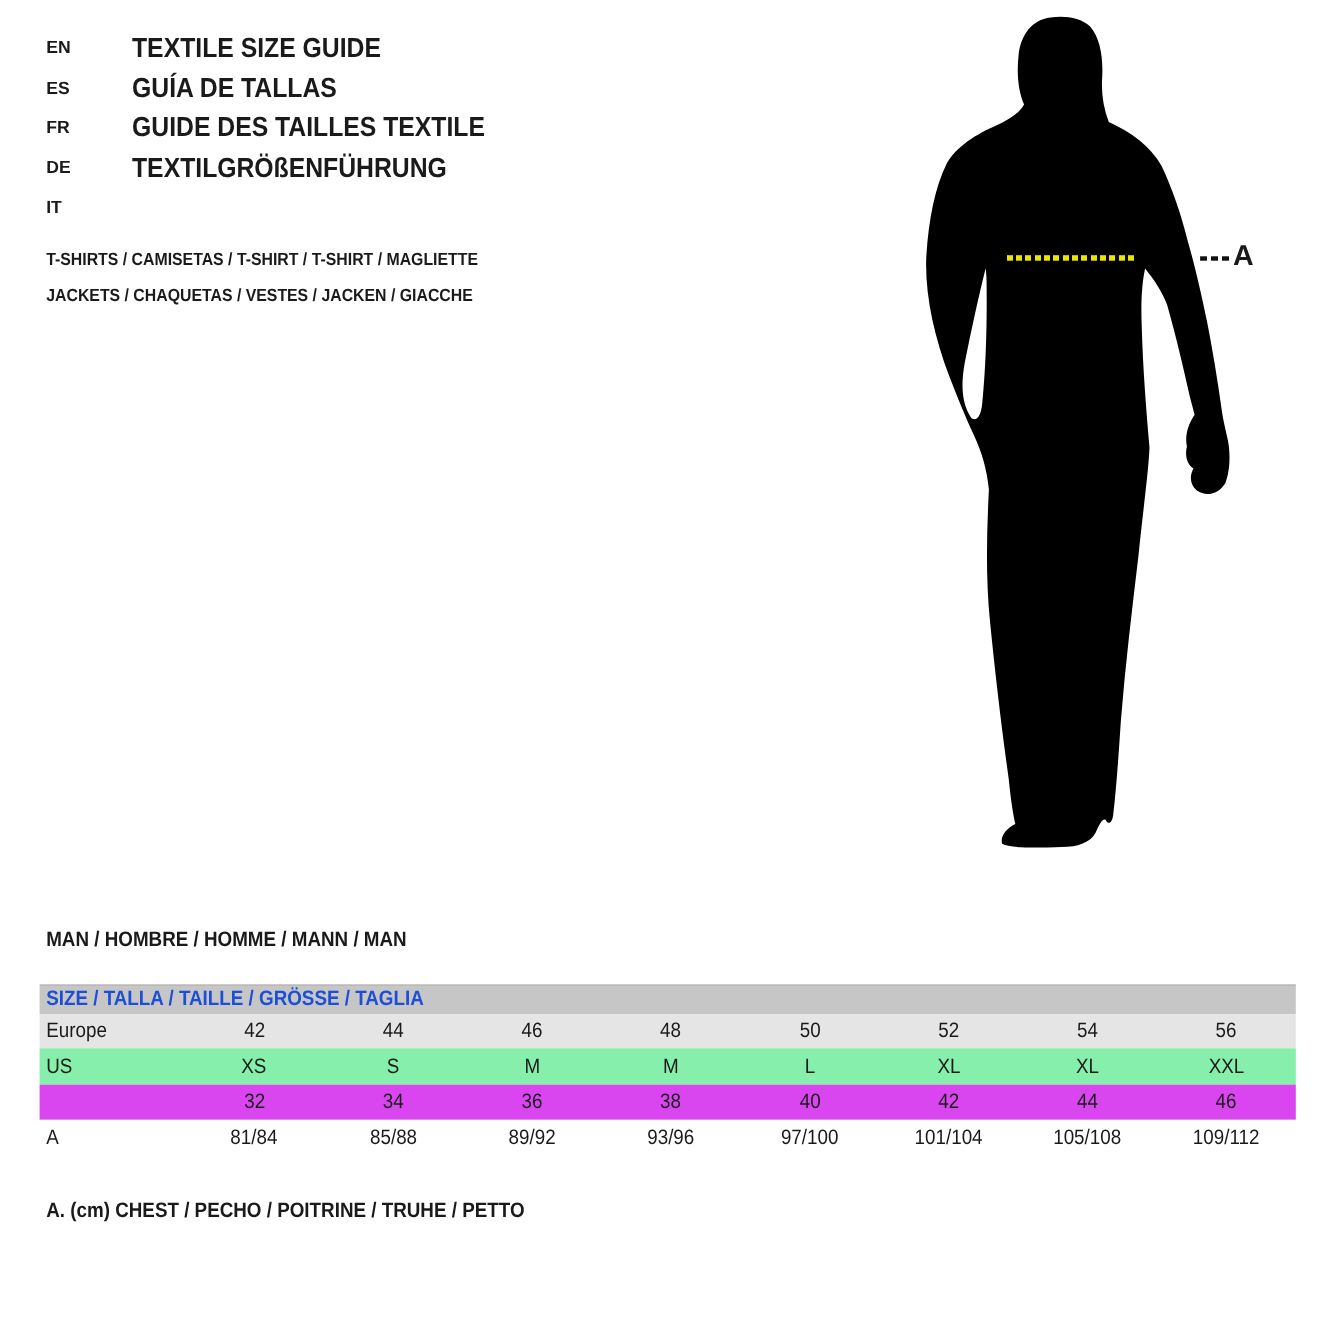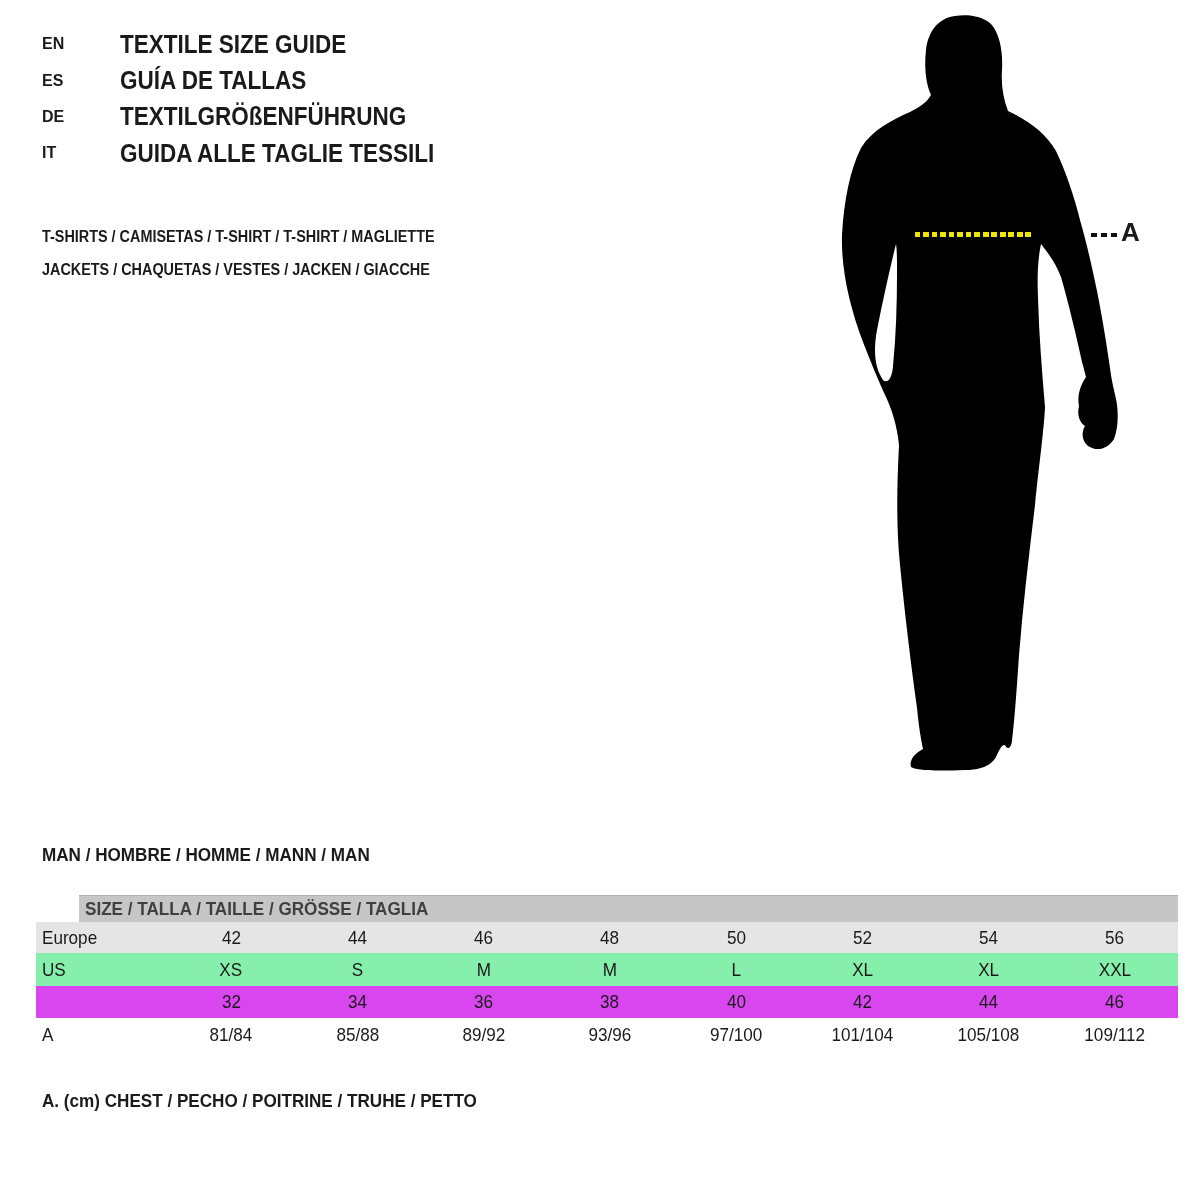--- a/index.html
+++ b/index.html
@@ -35,23 +35,22 @@
   }
   .measure-label { left:1121px; top:217px; font-size:26px; font-weight:700; }
 
   
   .section-title { left:42px; top:844px; font-size:19px; font-weight:700; }
 
   
   .size-table { left:36px; top:895px; width:1142px; }
   .thead {
     height:27px; background:#c6c6c6; display:flex; align-items:center;
-    padding-left:6px; box-sizing:border-box; font-size:19px; font-weight:700; color:#404040;
+    padding-left:6px; box-sizing:border-box; font-size:19px; font-weight:700; color:#1d4ed8;
     border-top:1px solid #b3b3b3;
-    margin-left:43px;
   }
   .trow { display:grid; grid-template-columns:132px repeat(8,1fr); align-items:center; }
   .trow.r0 { height:31px; background:#e5e5e5; }
   .trow.r1 { height:33px; background:#86efac; }
   .trow.r2 { height:32px; background:#d946ef; }
   .trow.r3 { height:34px; background:#ffffff; }
   .tlabel { padding-left:6px; font-size:19px; text-align:left; }
   .tcell  { font-size:19px; text-align:center; }
 
   
@@ -63,26 +62,29 @@
 <div class="abs lang-block">
   <div class="lang-row">
     <span class="lang-code">EN</span>
     <span class="lang-title"><span class="cond">TEXTILE SIZE GUIDE</span></span>
   </div>
   <div class="lang-row">
     <span class="lang-code">ES</span>
     <span class="lang-title"><span class="cond">GUÍA DE TALLAS</span></span>
   </div>
   <div class="lang-row">
+    <span class="lang-code">FR</span>
+    <span class="lang-title"><span class="cond">GUIDE DES TAILLES TEXTILE</span></span>
+  </div>
+  <div class="lang-row">
     <span class="lang-code">DE</span>
     <span class="lang-title"><span class="cond">TEXTILGRÖßENFÜHRUNG</span></span>
   </div>
   <div class="lang-row">
     <span class="lang-code">IT</span>
-    <span class="lang-title"><span class="cond">GUIDA ALLE TAGLIE TESSILI</span></span>
   </div>
 </div>
 
 <div class="abs categories">
   <div class="cat-line"><span class="cond">T-SHIRTS / CAMISETAS / T-SHIRT / T-SHIRT / MAGLIETTE</span></div>
   <div class="cat-line"><span class="cond">JACKETS / CHAQUETAS / VESTES / JACKEN / GIACCHE</span></div>
 </div>
 
 <svg class="abs figure-svg" viewBox="820 0 380 800" xmlns="http://www.w3.org/2000/svg" aria-hidden="true">
   <path fill="#000000" fill-rule="evenodd" d="

